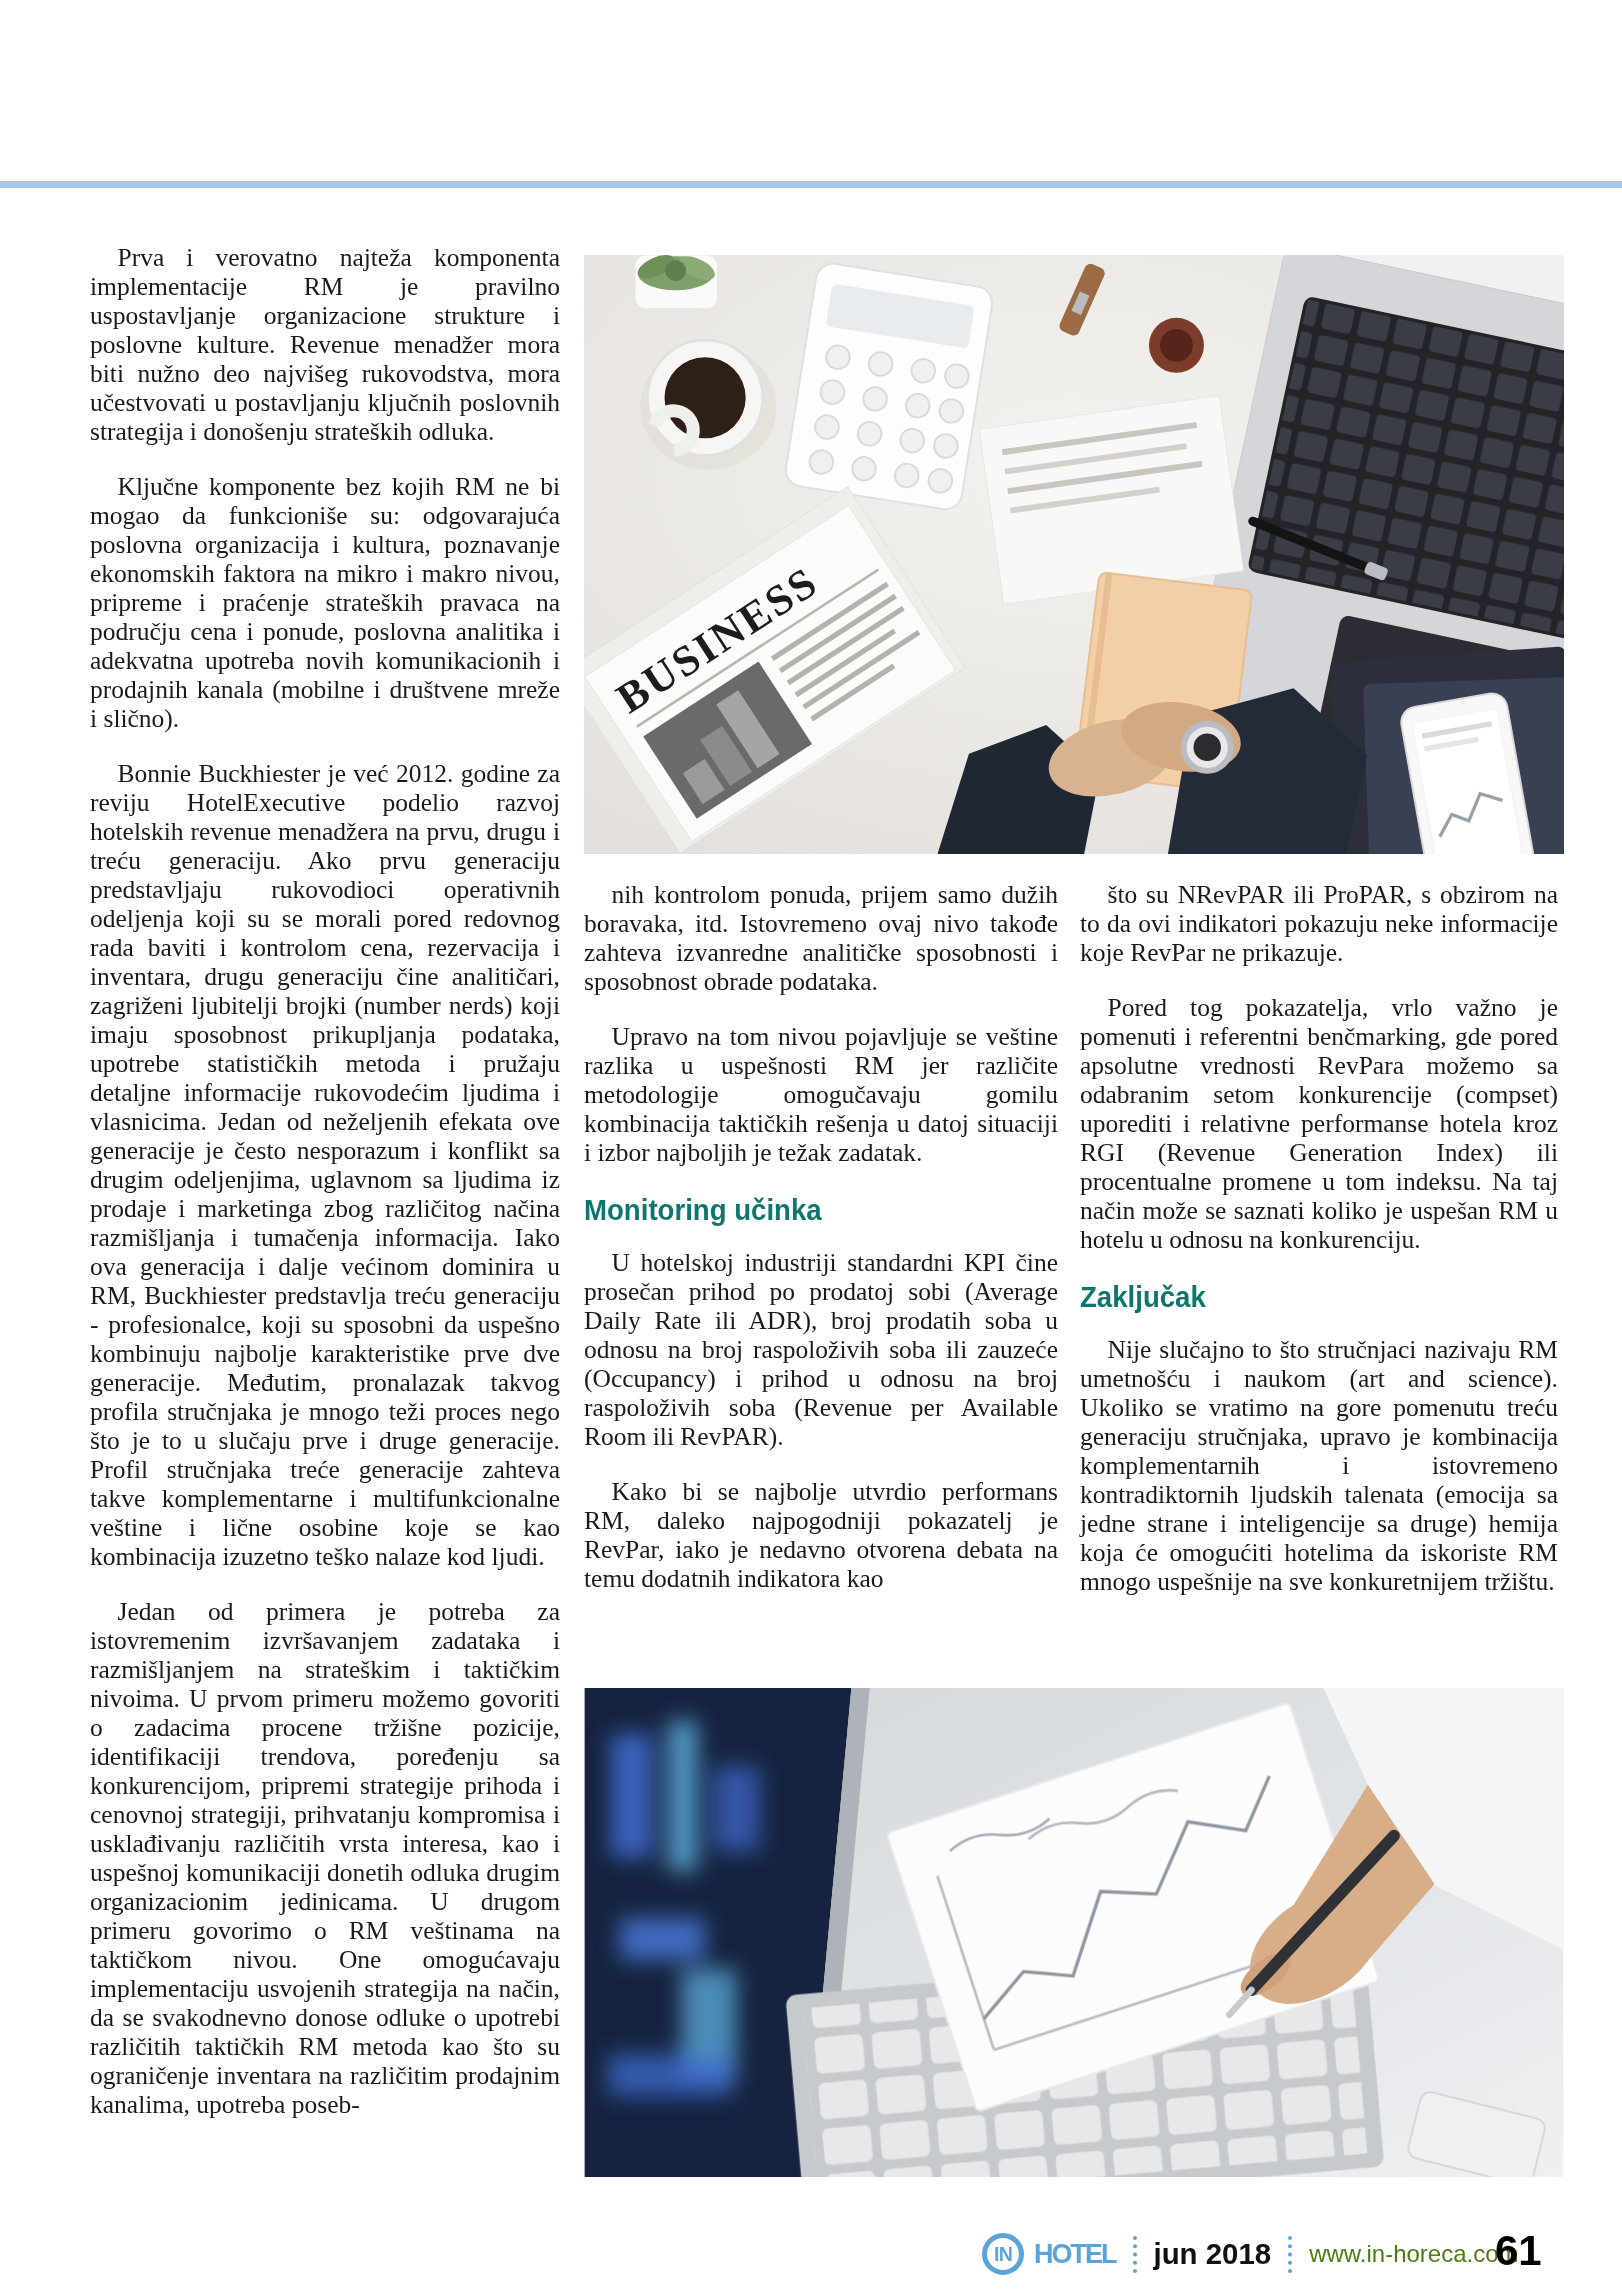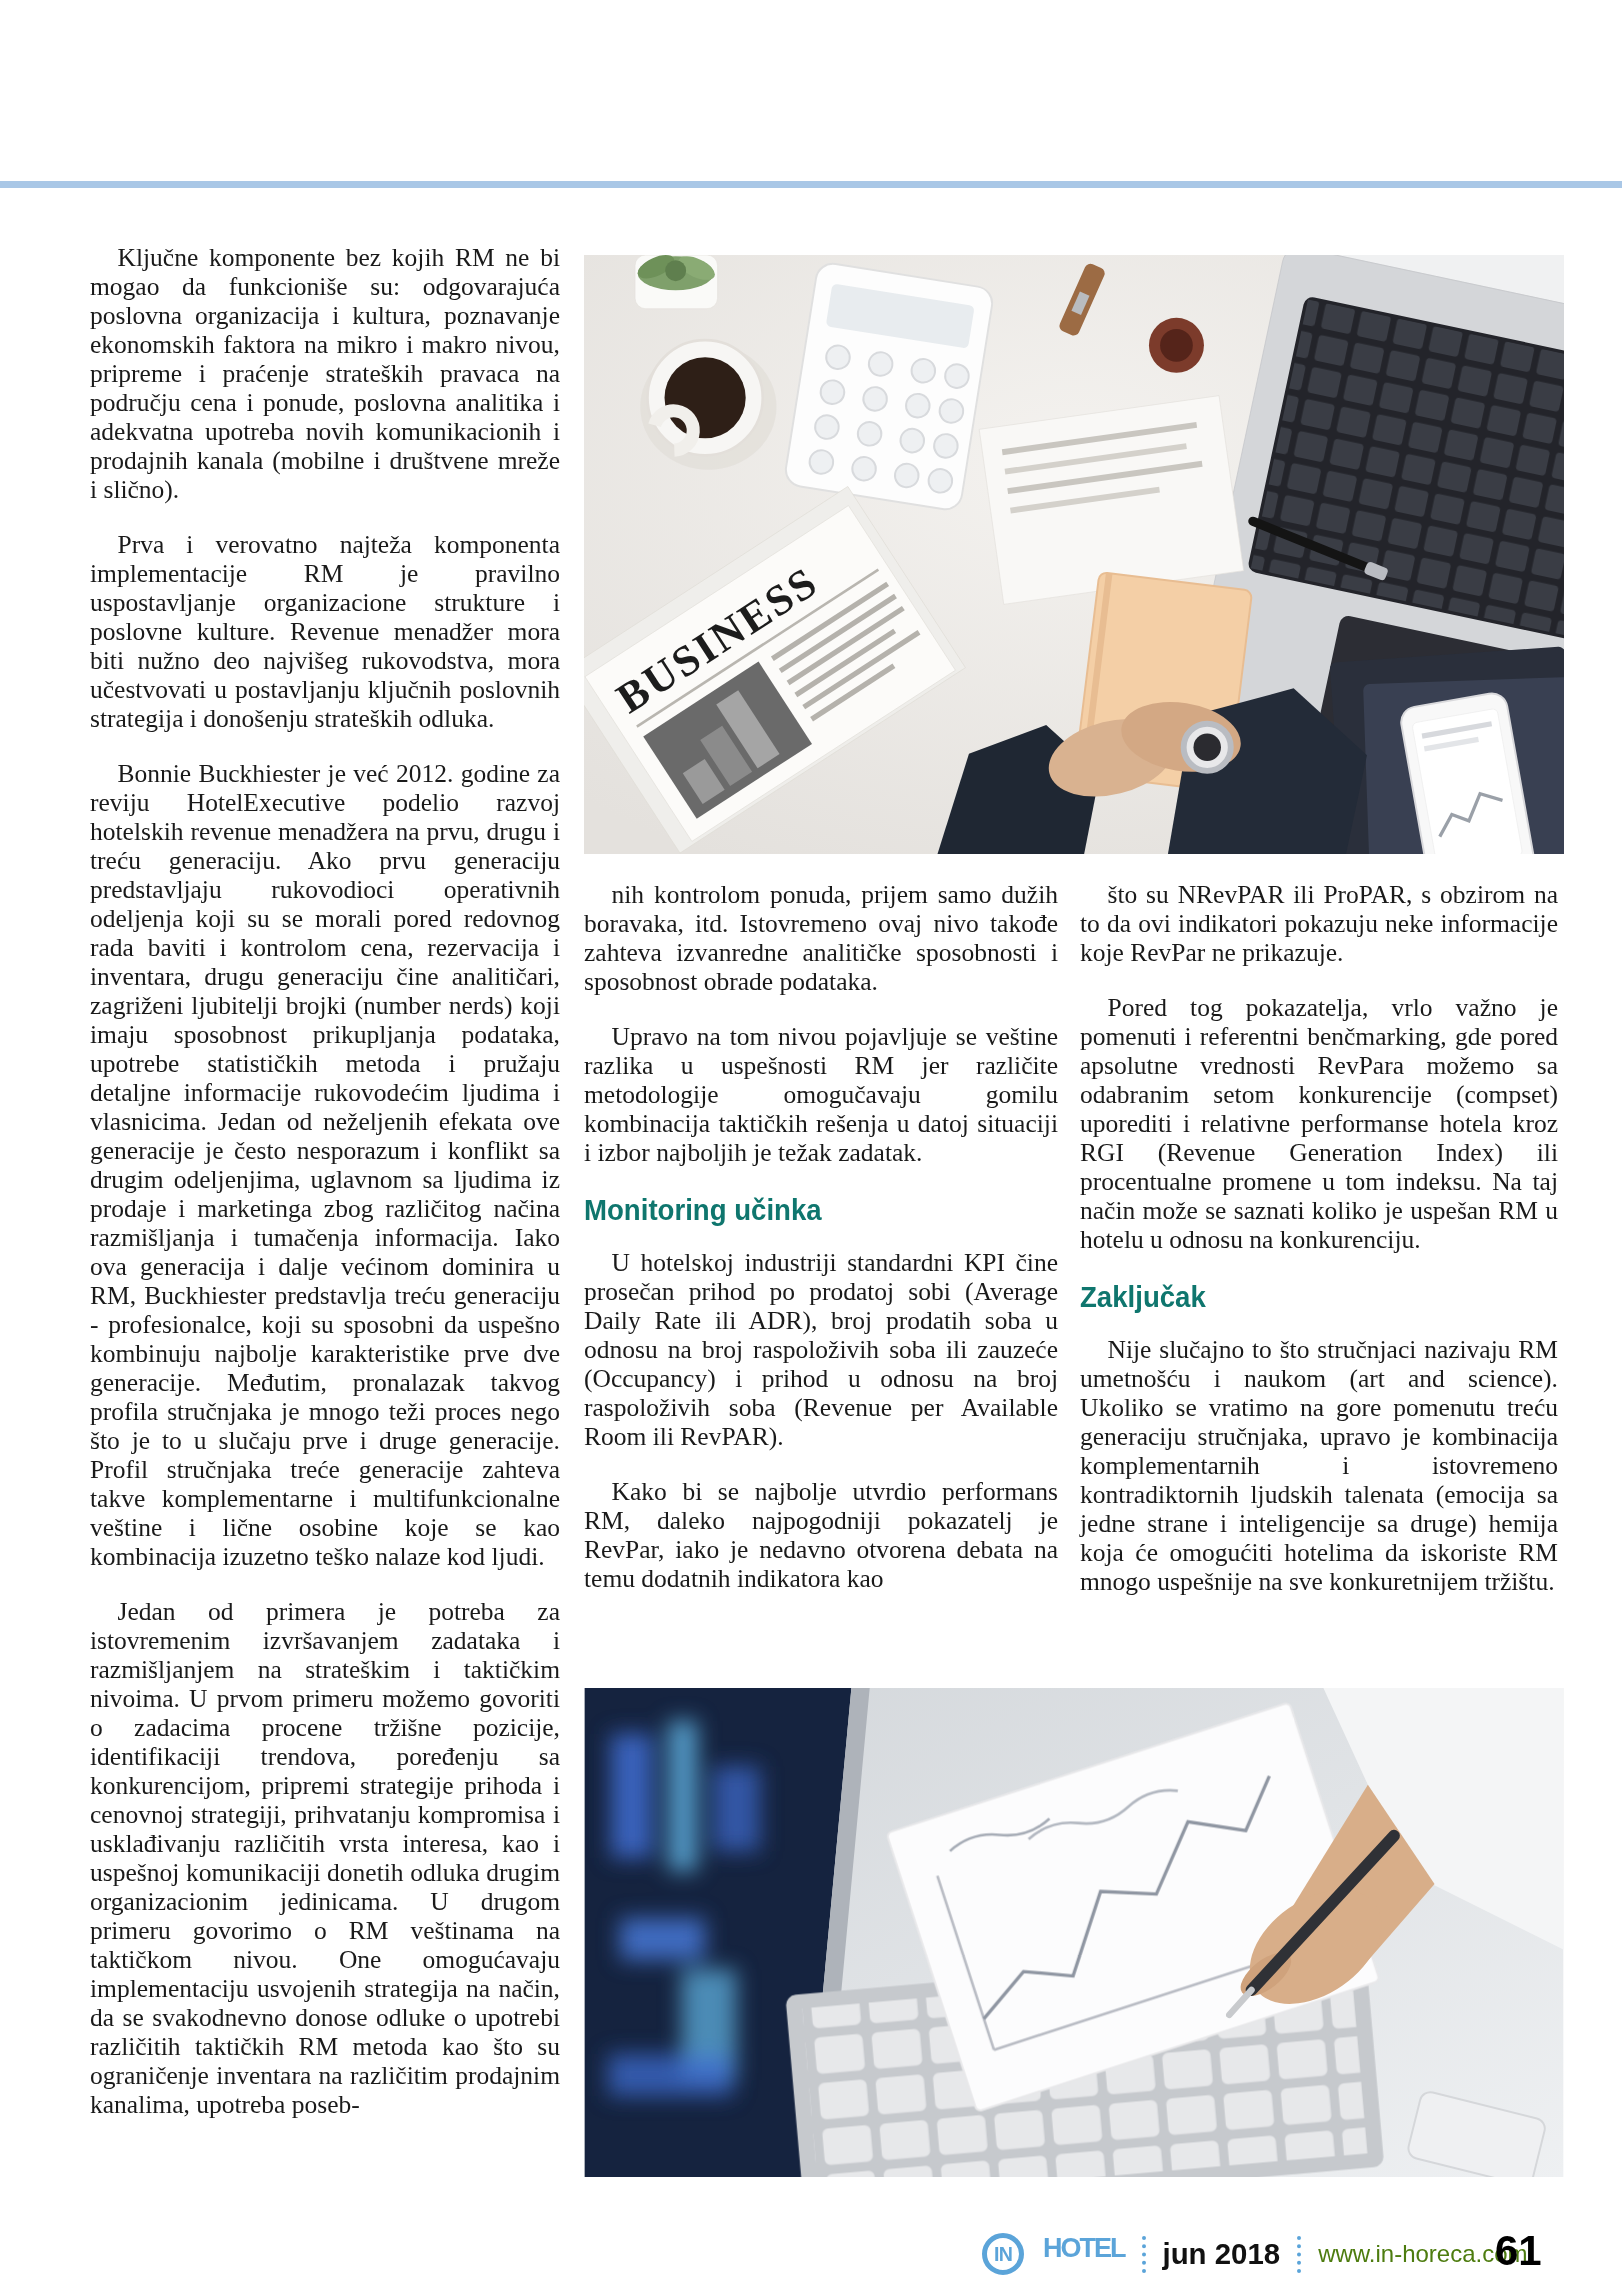--- a/index.html
+++ b/index.html
@@ -32,21 +32,21 @@
   }
   .subhead span{display:inline-block;transform:scaleX(.92);transform-origin:left center;}
   .photo{position:absolute;overflow:hidden;z-index:2;}
   .photo-top{left:584px;top:255px;width:980px;height:599px;}
   .photo-bottom{left:584px;top:1688px;width:980px;height:489px;}
   .photo svg{display:block;}
   .footer{
     position:absolute;left:982px;top:2224px;height:60px;display:flex;
     align-items:center;gap:17px;font-family:"Liberation Sans",sans-serif;
   }
-  .logo{display:flex;gap:19px;color:var(--logo-blue);}
+  .logo{display:flex;align-items:center;gap:10px;color:var(--logo-blue);}
   .logo-circle{
     width:42px;height:42px;border:5.2px solid var(--logo-blue);border-radius:50%;
     display:flex;align-items:center;justify-content:center;
     font-weight:700;font-size:19.6px;letter-spacing:-0.7px;
   }
   .logo-word{font-weight:700;font-size:27px;letter-spacing:-2px;}
   .dot-sep{width:0;height:37px;border-left:4.6px dotted var(--logo-blue);}
   .issue{font-weight:700;font-size:29.4px;color:#111;}
   .website{font-weight:400;font-size:24px;color:#4d7c0f;}
   .page-number{
@@ -55,22 +55,22 @@
   }
 </style>
 </head>
 <body>
 
 <div class="page">
 
   <div class="rule-top"></div>
 
   <div class="col col1">
+    <p>Prva i verovatno najteža komponenta implementacije RM je pravilno uspostavljanje organizacione strukture i poslovne kulture. Revenue menadžer mora biti nužno deo najvišeg rukovodstva, mora učestvovati u postavljanju ključnih poslovnih strategija i donošenju strateških odluka.</p>
     <p>Ključne komponente bez kojih RM ne bi mogao da funkcioniše su: odgovarajuća poslovna organizacija i kultura, poznavanje ekonomskih faktora na mikro i makro nivou, pripreme i praćenje strateških pravaca na području cena i ponude, poslovna analitika i adekvatna upotreba novih komunikacionih i prodajnih kanala (mobilne i društvene mreže i slično).</p>
-    <p>Prva i verovatno najteža komponenta implementacije RM je pravilno uspostavljanje organizacione strukture i poslovne kulture. Revenue menadžer mora biti nužno deo najvišeg rukovodstva, mora učestvovati u postavljanju ključnih poslovnih strategija i donošenju strateških odluka.</p>
     <p>Bonnie Buckhiester je već 2012. godine za reviju HotelExecutive podelio razvoj hotelskih revenue menadžera na prvu, drugu i treću generaciju. Ako prvu generaciju predstavljaju rukovodioci operativnih odeljenja koji su se morali pored redovnog rada baviti i kontrolom cena, rezervacija i inventara, drugu generaciju čine analitičari, zagriženi ljubitelji brojki (number nerds) koji imaju sposobnost prikupljanja podataka, upotrebe statističkih metoda i pružaju detaljne informacije rukovodećim ljudima i vlasnicima. Jedan od neželjenih efekata ove generacije je često nesporazum i konflikt sa drugim odeljenjima, uglavnom sa ljudima iz prodaje i marketinga zbog različitog načina razmišljanja i tumačenja informacija. Iako ova generacija i dalje većinom dominira u RM, Buckhiester predstavlja treću generaciju - profesionalce, koji su sposobni da uspešno kombinuju najbolje karakteristike prve dve generacije. Međutim, pronalazak takvog profila stručnjaka je mnogo teži proces nego što je to u slučaju prve i druge generacije. Profil stručnjaka treće generacije zahteva takve komplementarne i multifunkcionalne veštine i lične osobine koje se kao kombinacija izuzetno teško nalaze kod ljudi.</p>
     <p>Jedan od primera je potreba za istovremenim izvršavanjem zadataka i razmišljanjem na strateškim i taktičkim nivoima. U prvom primeru možemo govoriti o zadacima procene tržišne pozicije, identifikaciji trendova, poređenju sa konkurencijom, pripremi strategije prihoda i cenovnoj strategiji, prihvatanju kompromisa i usklađivanju različitih vrsta interesa, kao i uspešnoj komunikaciji donetih odluka drugim organizacionim jedinicama. U drugom primeru govorimo o RM veštinama na taktičkom nivou. One omogućavaju implementaciju usvojenih strategija na način, da se svakodnevno donose odluke o upotrebi različitih taktičkih RM metoda kao što su ograničenje inventara na različitim prodajnim kanalima, upotreba poseb-</p>
   </div>
 
   <div class="photo photo-top">
     <svg width="980" height="599" viewBox="0 0 1497 915" xmlns="http://www.w3.org/2000/svg">
       <defs>
         <pattern id="keysDark" width="56" height="50" patternUnits="userSpaceOnUse">
           <rect x="4" y="4" width="46" height="40" rx="6" fill="#3a3d45"></rect>
         </pattern>

